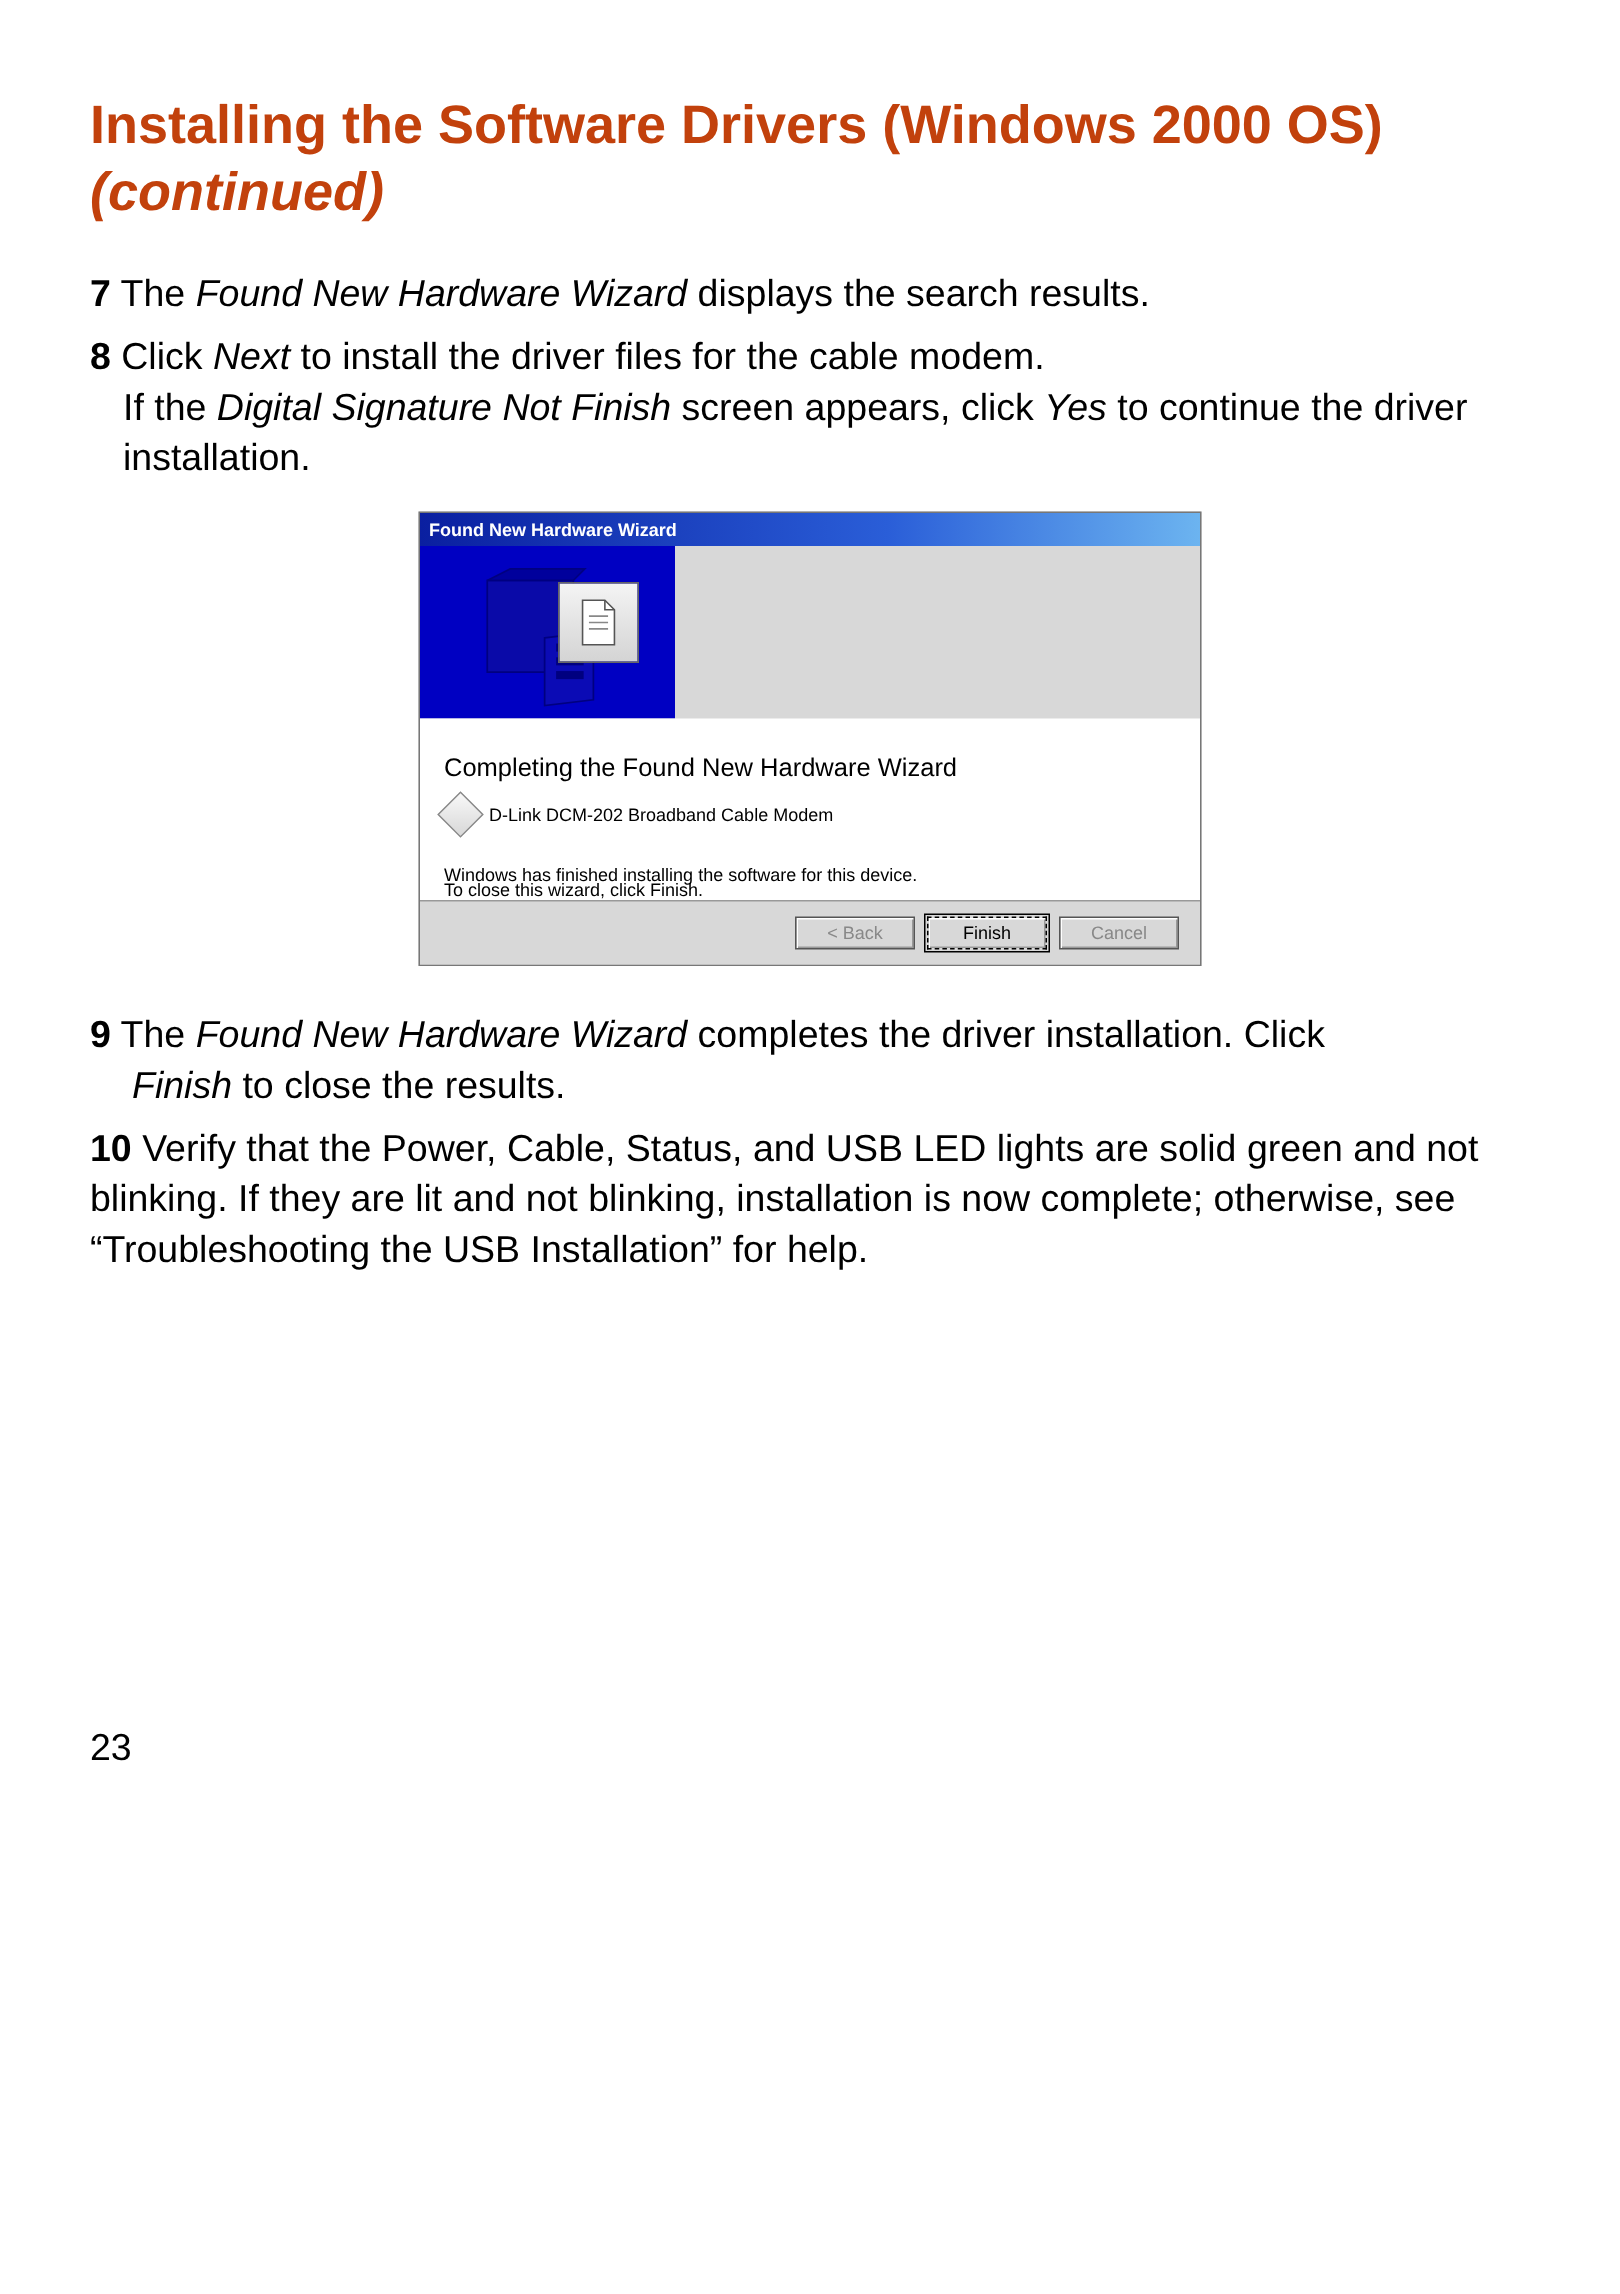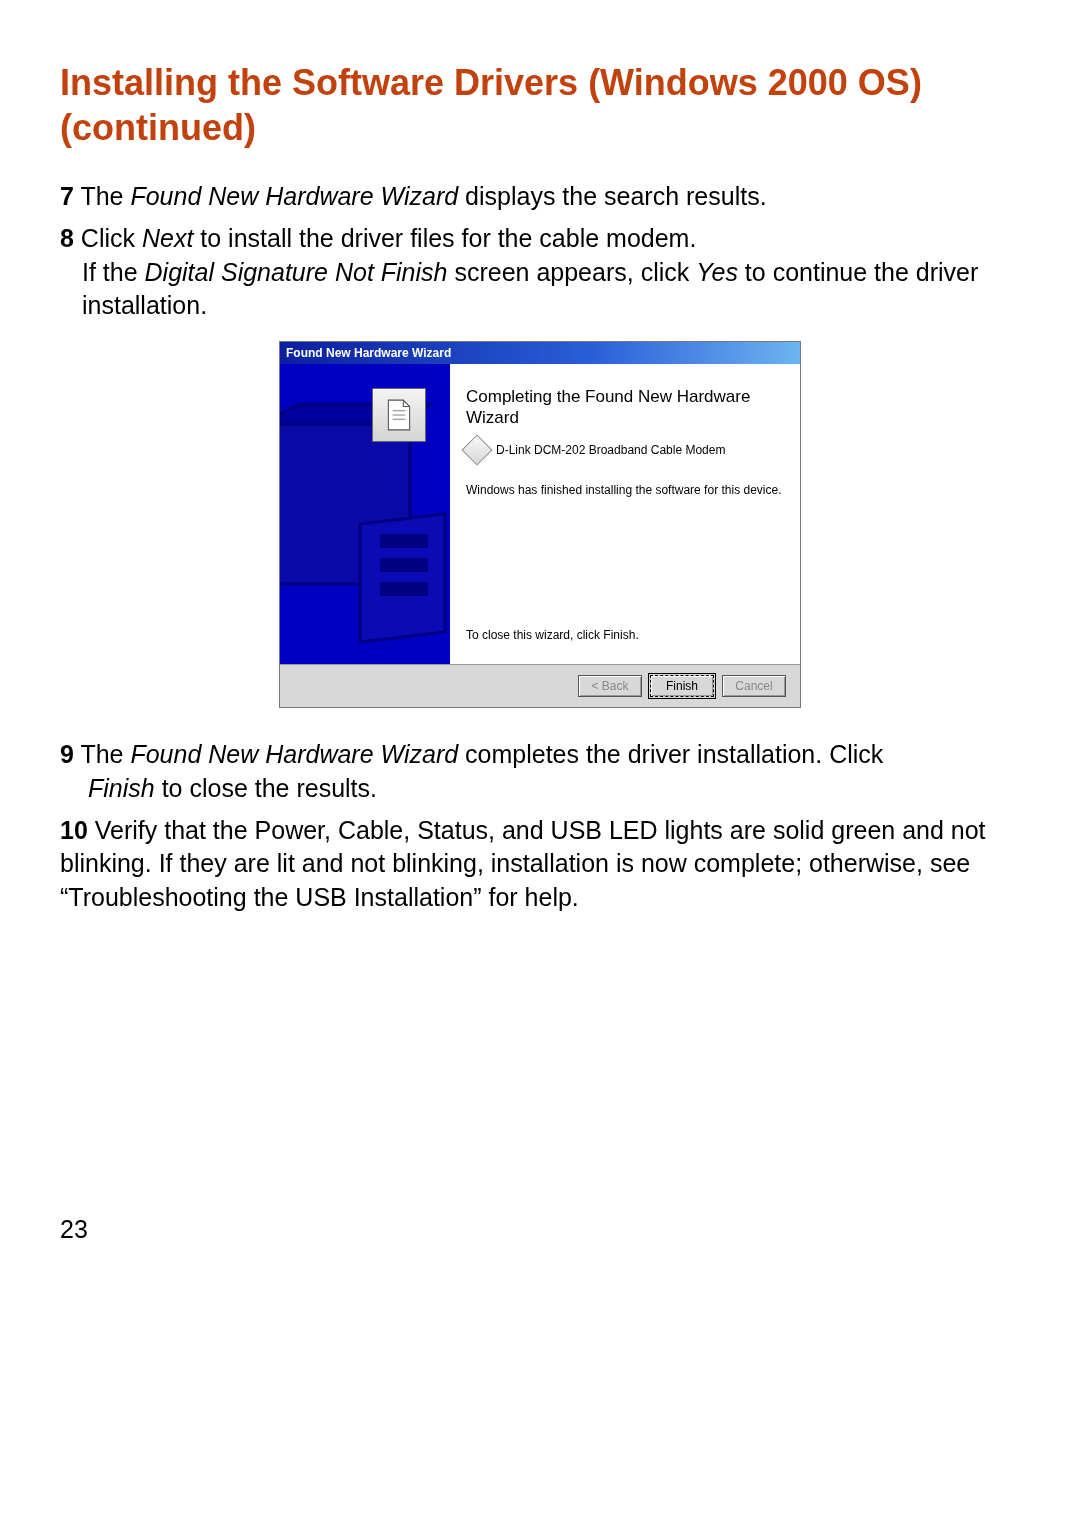--- a/index.html
+++ b/index.html
@@ -14,20 +14,21 @@
   }
   h1.title {
     color: #c2410c;
     font-family: Arial, Helvetica, sans-serif;
     font-weight: bold;
     font-size: 36px;
     margin: 0 0 30px 0;
     line-height: 1.25;
   }
   h1.title .continued {
+    font-style: italic;
   }
   .step-block {
     margin: 0 0 8px 0;
     line-height: 1.35;
   }
   .step-block .num {
     font-weight: bold;
     display: inline;
   }
   .para {
@@ -52,21 +53,22 @@
     color: #fff;
     font-family: Tahoma, Arial, sans-serif;
     font-size: 12px;
     font-weight: bold;
     padding-left: 6px;
     display: flex;
     align-items: center;
   }
   .wizard-body {
     display: flex;
-    height: 300px;
+    height: 236px;
+    flex-direction: column;
   }
   .wizard-sidepanel {
     width: 170px;
     background: #0000c2;
     position: relative;
     overflow: hidden;
   }
   .wizard-sidepanel svg {
     width: 100%;
     height: 100%;
@@ -108,35 +110,35 @@
   .wizard-content .dev-row .diamond {
     width: 20px; height: 20px;
     transform: rotate(45deg);
     border: 1px solid #888;
     background: linear-gradient(to bottom right, #f8f8f8, #d8d8d8);
     flex: 0 0 auto;
   }
   .wizard-content .close-hint {
     position: absolute;
     left: 16px;
-    bottom: 22px;
+    bottom: 0;
     font-size: 12px;
   }
   .wizard-buttonbar {
     border-top: 1px solid #999;
     height: 42px;
     display: flex;
     align-items: center;
     justify-content: flex-end;
     gap: 8px;
     padding-right: 14px;
     background: #d8d8d8;
   }
   .wizard-buttonbar button {
-    width: 64px;
+    width: 80px;
     height: 22px;
     font-family: Tahoma, Arial, sans-serif;
     font-size: 12px;
     background: #d8d8d8;
     border: 1px solid #555;
     box-shadow: inset 1px 1px 0 #fff, inset -1px -1px 0 #999;
   }
   .wizard-buttonbar button.disabled {
     color: #888;
   }

